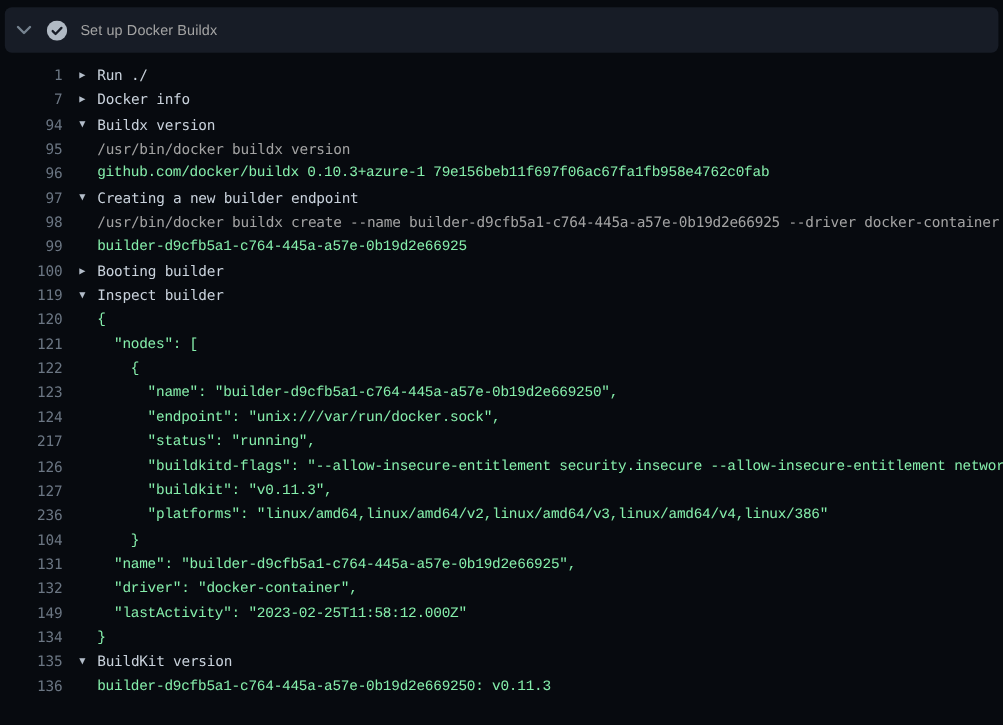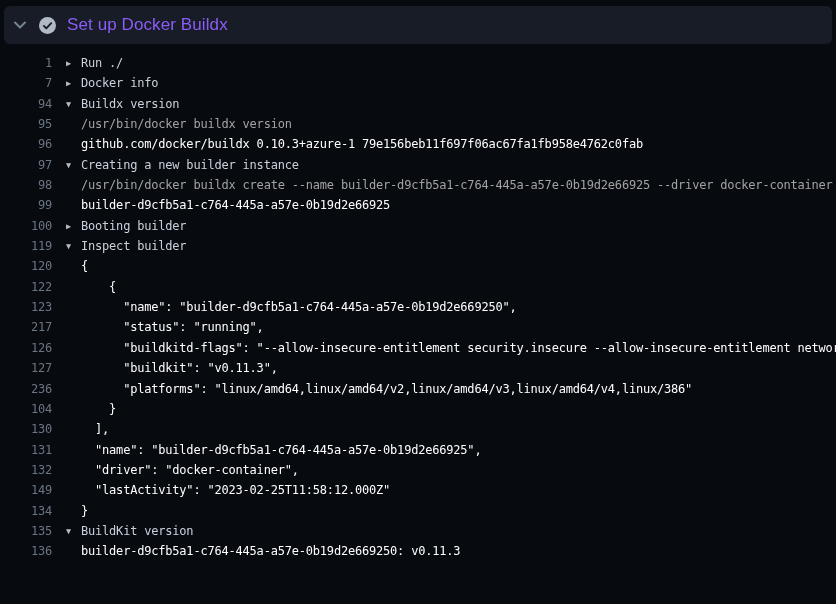--- a/index.html
+++ b/index.html
@@ -14,21 +14,21 @@
     position:absolute;left:4px;right:4px;top:6px;height:38px;
     background:#171c26;border-radius:6px;
     display:flex;align-items:center;
     padding:0 10px 0 8px;gap:11px;
     box-sizing:border-box;
     cursor:pointer;
   }
   .step-header .chevron{width:16px;height:16px;display:flex;align-items:center;justify-content:center;}
   .step-header .status{width:17px;height:17px;display:flex;align-items:center;justify-content:center;}
   .step-header .title{
-    color:#8b5cf6;font-size:17px;font-weight:400;letter-spacing:.1px;
+    color:#a3a3a3;font-size:12px;font-weight:400;letter-spacing:.1px;
   }
   .log{
     position:absolute;top:53px;left:0;right:0;
     font-family:"DejaVu Sans Mono", monospace;
     font-size:12px;letter-spacing:-0.2px;
   }
   .row{
     display:flex;height:20.35px;line-height:20.35px;white-space:pre;overflow:hidden;
   }
   .row .ln{
@@ -37,21 +37,21 @@
     user-select:none;
   }
   .row .arrow{
     width:29px;min-width:29px;padding-left:14px;box-sizing:border-box;
     color:#b3bdc9;font-size:8.5px;
   }
   .row .txt{flex:1;overflow:hidden;}
   .row.group .txt{color:#c9d2dc;}
   .row.group{cursor:pointer;}
   .row.command .txt{color:#a3a3a3;}
-  .row.output .txt{color:#ffffff;}
+  .row.output .txt{color:#86efac;font-family:Liberation Mono, monospace;}
 </style>
 </head>
 <body>
 
 <div class="step-header">
   <span class="chevron">
     <svg width="16" height="16" viewBox="0 0 16 16">
       <path d="M3 5.5 L8 10.5 L13 5.5" fill="none" stroke="#768390" stroke-width="2" stroke-linecap="round" stroke-linejoin="round"></path>
     </svg>
   </span>
@@ -86,21 +86,21 @@
     <span class="txt">/usr/bin/docker buildx version</span>
   </div>
     <div class="row output">
     <a class="ln">96</a>
     <span class="arrow"></span>
     <span class="txt">github.com/docker/buildx 0.10.3+azure-1 79e156beb11f697f06ac67fa1fb958e4762c0fab</span>
   </div>
     <div class="row group">
     <a class="ln">97</a>
     <span class="arrow">▼</span>
-    <span class="txt">Creating a new builder instance</span>
+    <span class="txt">Creating a new builder endpoint</span>
   </div>
     <div class="row command">
     <a class="ln">98</a>
     <span class="arrow"></span>
     <span class="txt">/usr/bin/docker buildx create --name builder-d9cfb5a1-c764-445a-a57e-0b19d2e66925 --driver docker-container --buildkitd-flags --allow-insecure-entitlement security.insecure --allow-insecure-entitlement network.host --use</span>
   </div>
     <div class="row output">
     <a class="ln">99</a>
     <span class="arrow"></span>
     <span class="txt">builder-d9cfb5a1-c764-445a-a57e-0b19d2e66925</span>
@@ -114,30 +114,40 @@
     <a class="ln">119</a>
     <span class="arrow">▼</span>
     <span class="txt">Inspect builder</span>
   </div>
     <div class="row output">
     <a class="ln">120</a>
     <span class="arrow"></span>
     <span class="txt">{</span>
   </div>
     <div class="row output">
+    <a class="ln">121</a>
+    <span class="arrow"></span>
+    <span class="txt">  "nodes": [</span>
+  </div>
+    <div class="row output">
     <a class="ln">122</a>
     <span class="arrow"></span>
     <span class="txt">    {</span>
   </div>
     <div class="row output">
     <a class="ln">123</a>
     <span class="arrow"></span>
     <span class="txt">      "name": "builder-d9cfb5a1-c764-445a-a57e-0b19d2e669250",</span>
   </div>
     <div class="row output">
+    <a class="ln">124</a>
+    <span class="arrow"></span>
+    <span class="txt">      "endpoint": "unix:///var/run/docker.sock",</span>
+  </div>
+    <div class="row output">
     <a class="ln">217</a>
     <span class="arrow"></span>
     <span class="txt">      "status": "running",</span>
   </div>
     <div class="row output">
     <a class="ln">126</a>
     <span class="arrow"></span>
     <span class="txt">      "buildkitd-flags": "--allow-insecure-entitlement security.insecure --allow-insecure-entitlement network.host",</span>
   </div>
     <div class="row output">
@@ -147,25 +157,20 @@
   </div>
     <div class="row output">
     <a class="ln">236</a>
     <span class="arrow"></span>
     <span class="txt">      "platforms": "linux/amd64,linux/amd64/v2,linux/amd64/v3,linux/amd64/v4,linux/386"</span>
   </div>
     <div class="row output">
     <a class="ln">104</a>
     <span class="arrow"></span>
     <span class="txt">    }</span>
-  </div>
-    <div class="row output">
-    <a class="ln">130</a>
-    <span class="arrow"></span>
-    <span class="txt">  ],</span>
   </div>
     <div class="row output">
     <a class="ln">131</a>
     <span class="arrow"></span>
     <span class="txt">  "name": "builder-d9cfb5a1-c764-445a-a57e-0b19d2e66925",</span>
   </div>
     <div class="row output">
     <a class="ln">132</a>
     <span class="arrow"></span>
     <span class="txt">  "driver": "docker-container",</span>

